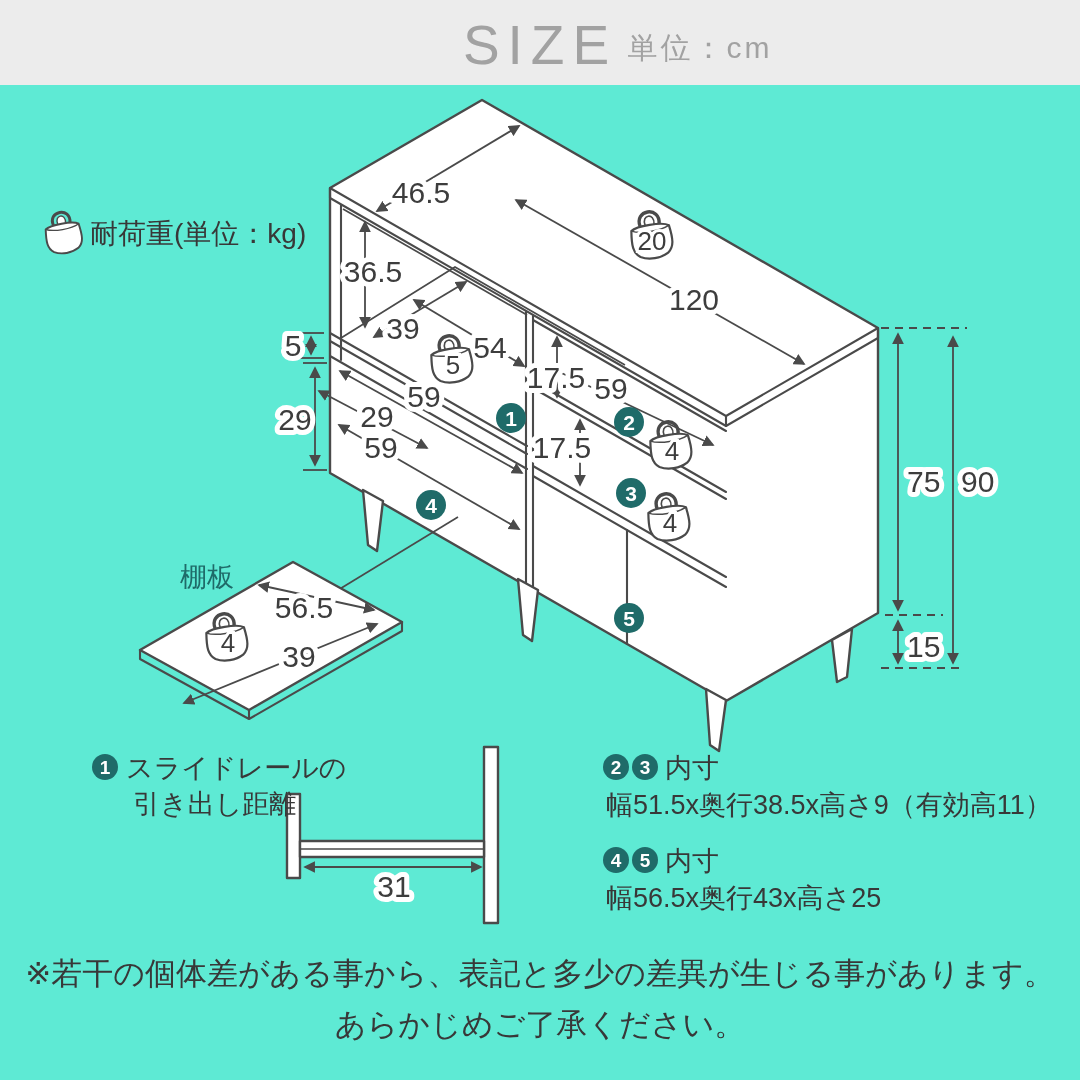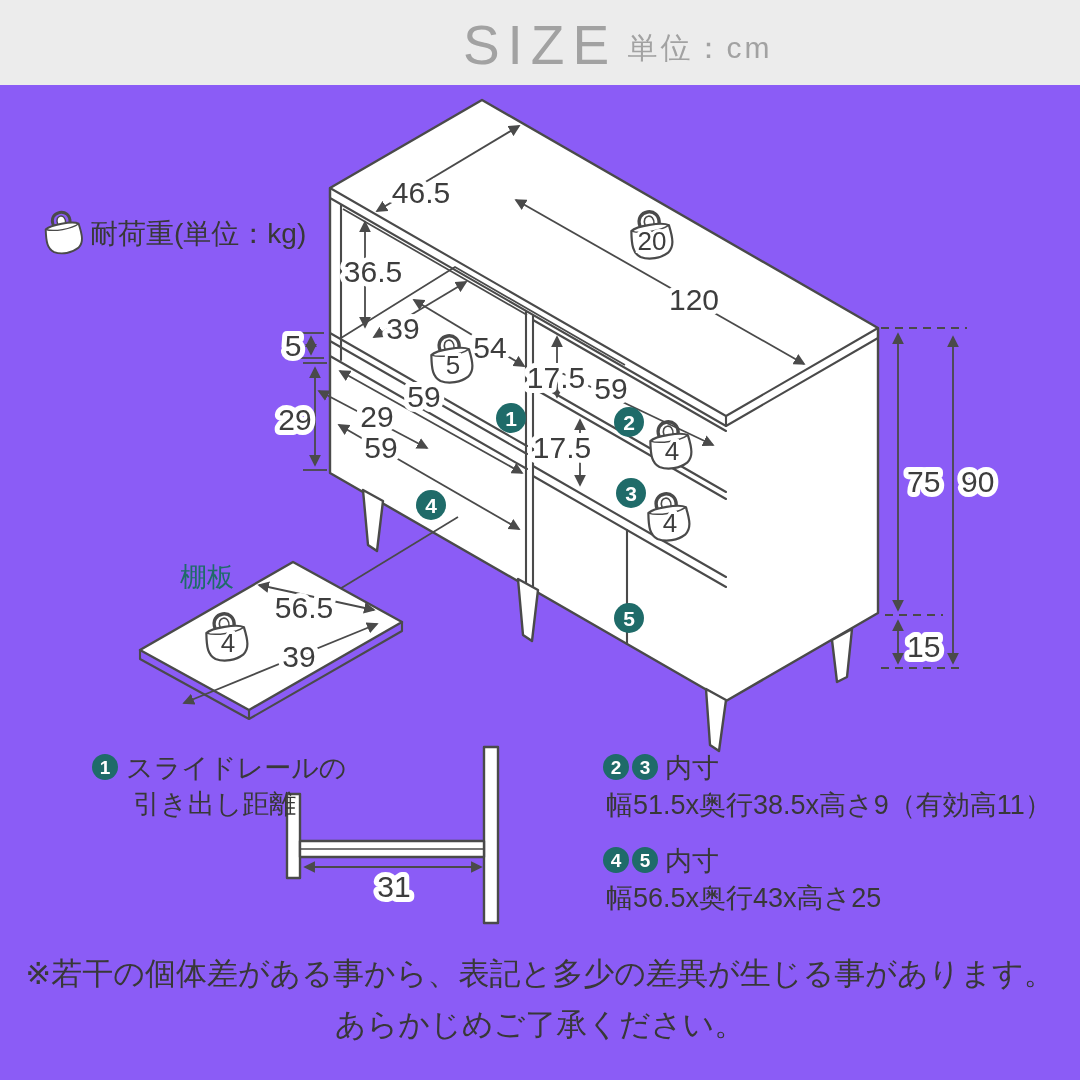--- a/index.html
+++ b/index.html
@@ -1,16 +1,16 @@
 <!DOCTYPE html>
 <html><head>
 <meta charset="utf-8">
 <style>
   html,body{margin:0;padding:0;background:#fff;}
-  .stage{width:1080px;height:1080px;position:relative;background:#8b5cf6;overflow:hidden;text-align:right;}
+  .stage{width:1080px;height:1080px;position:relative;background:#5eead4;overflow:hidden;text-align:right;}
   svg{display:block;}
   .face{fill:#ffffff;stroke:#4a4a4a;stroke-width:2.4;stroke-linejoin:round;}
   .ln{stroke:#4a4a4a;stroke-width:2.1;fill:none;stroke-linecap:round;stroke-linejoin:round;}
   .thin{stroke:#4a4a4a;stroke-width:1.7;fill:none;}
   .dimline{stroke:#4a4a4a;stroke-width:1.8;fill:none;}
   .dash{stroke:#4a4a4a;stroke-width:1.8;stroke-dasharray:8 6;fill:none;}
   .dim{font-family:"Liberation Sans","DejaVu Sans",sans-serif;font-size:30px;fill:#3d3d3d;
        paint-order:stroke;stroke:#ffffff;stroke-width:10px;stroke-linejoin:round;text-anchor:middle;}
   .as{text-anchor:start;}
   .jt{font-family:"Liberation Sans","DejaVu Sans",sans-serif;fill:#383838;}

